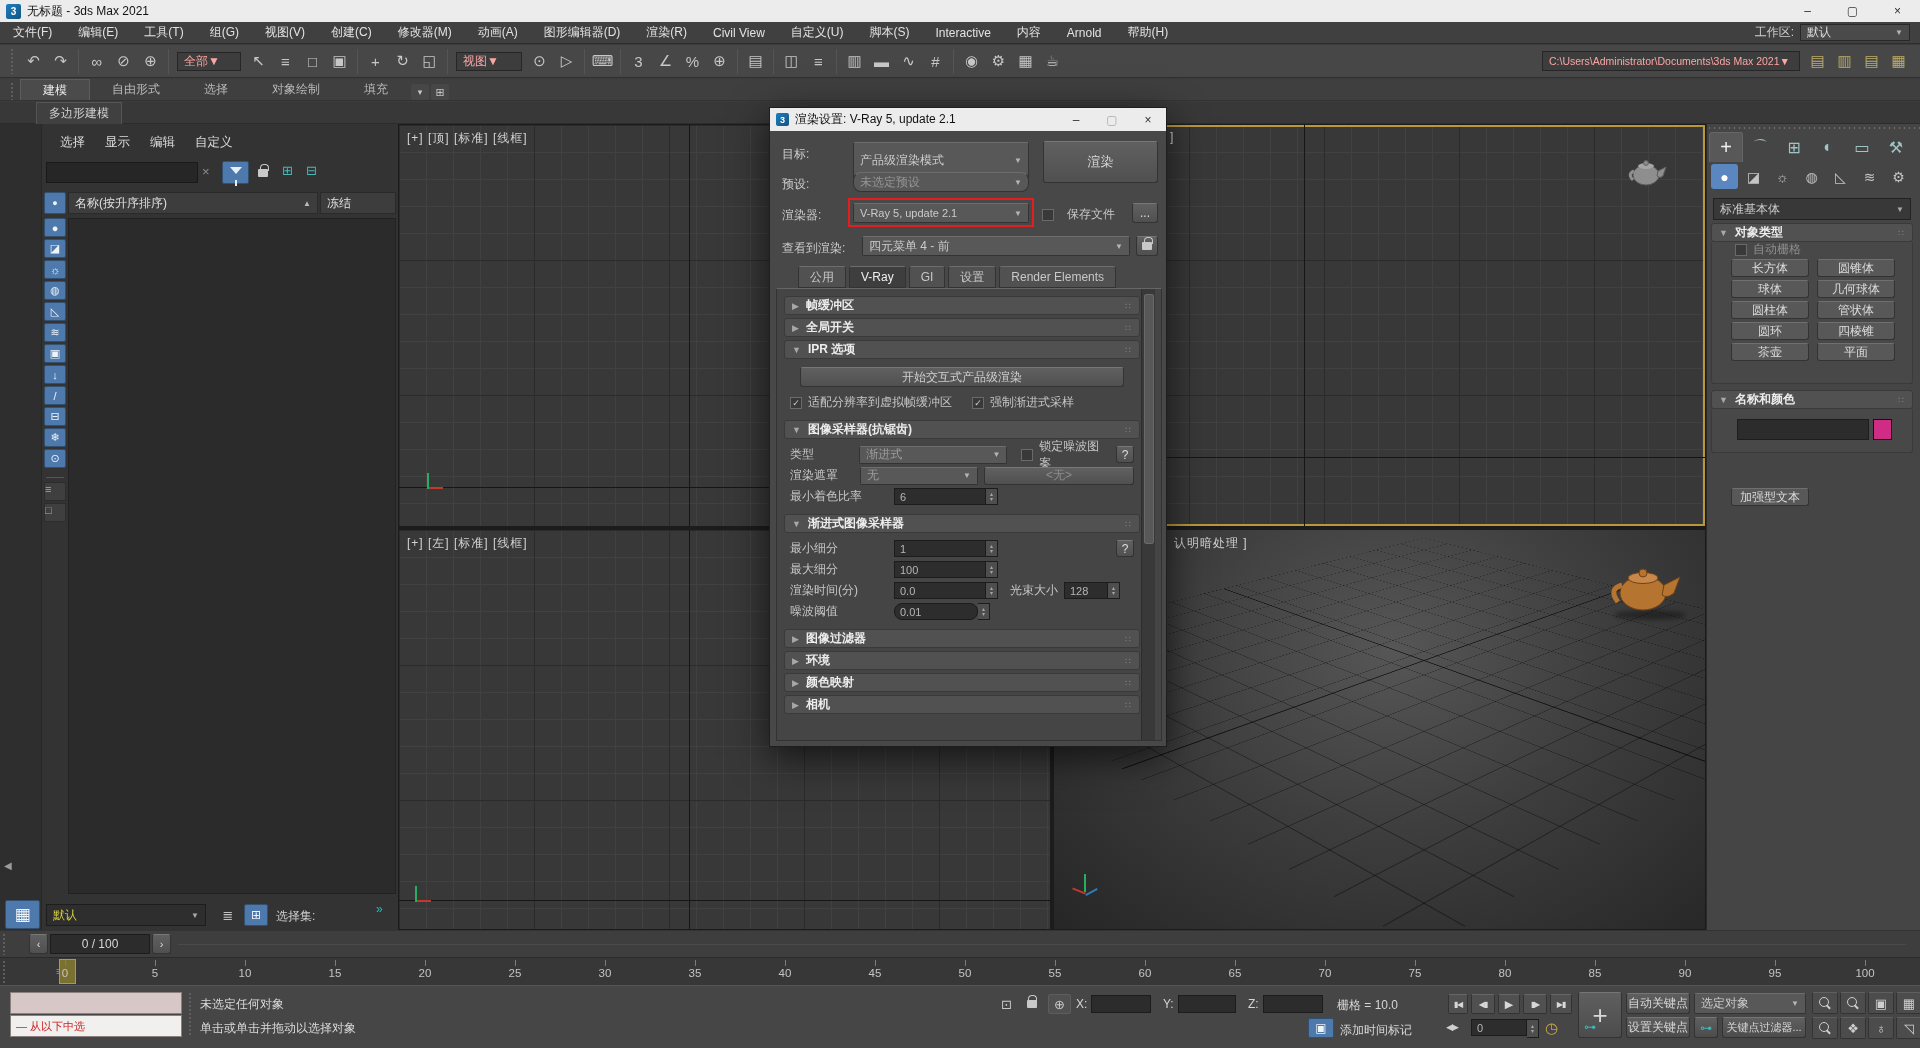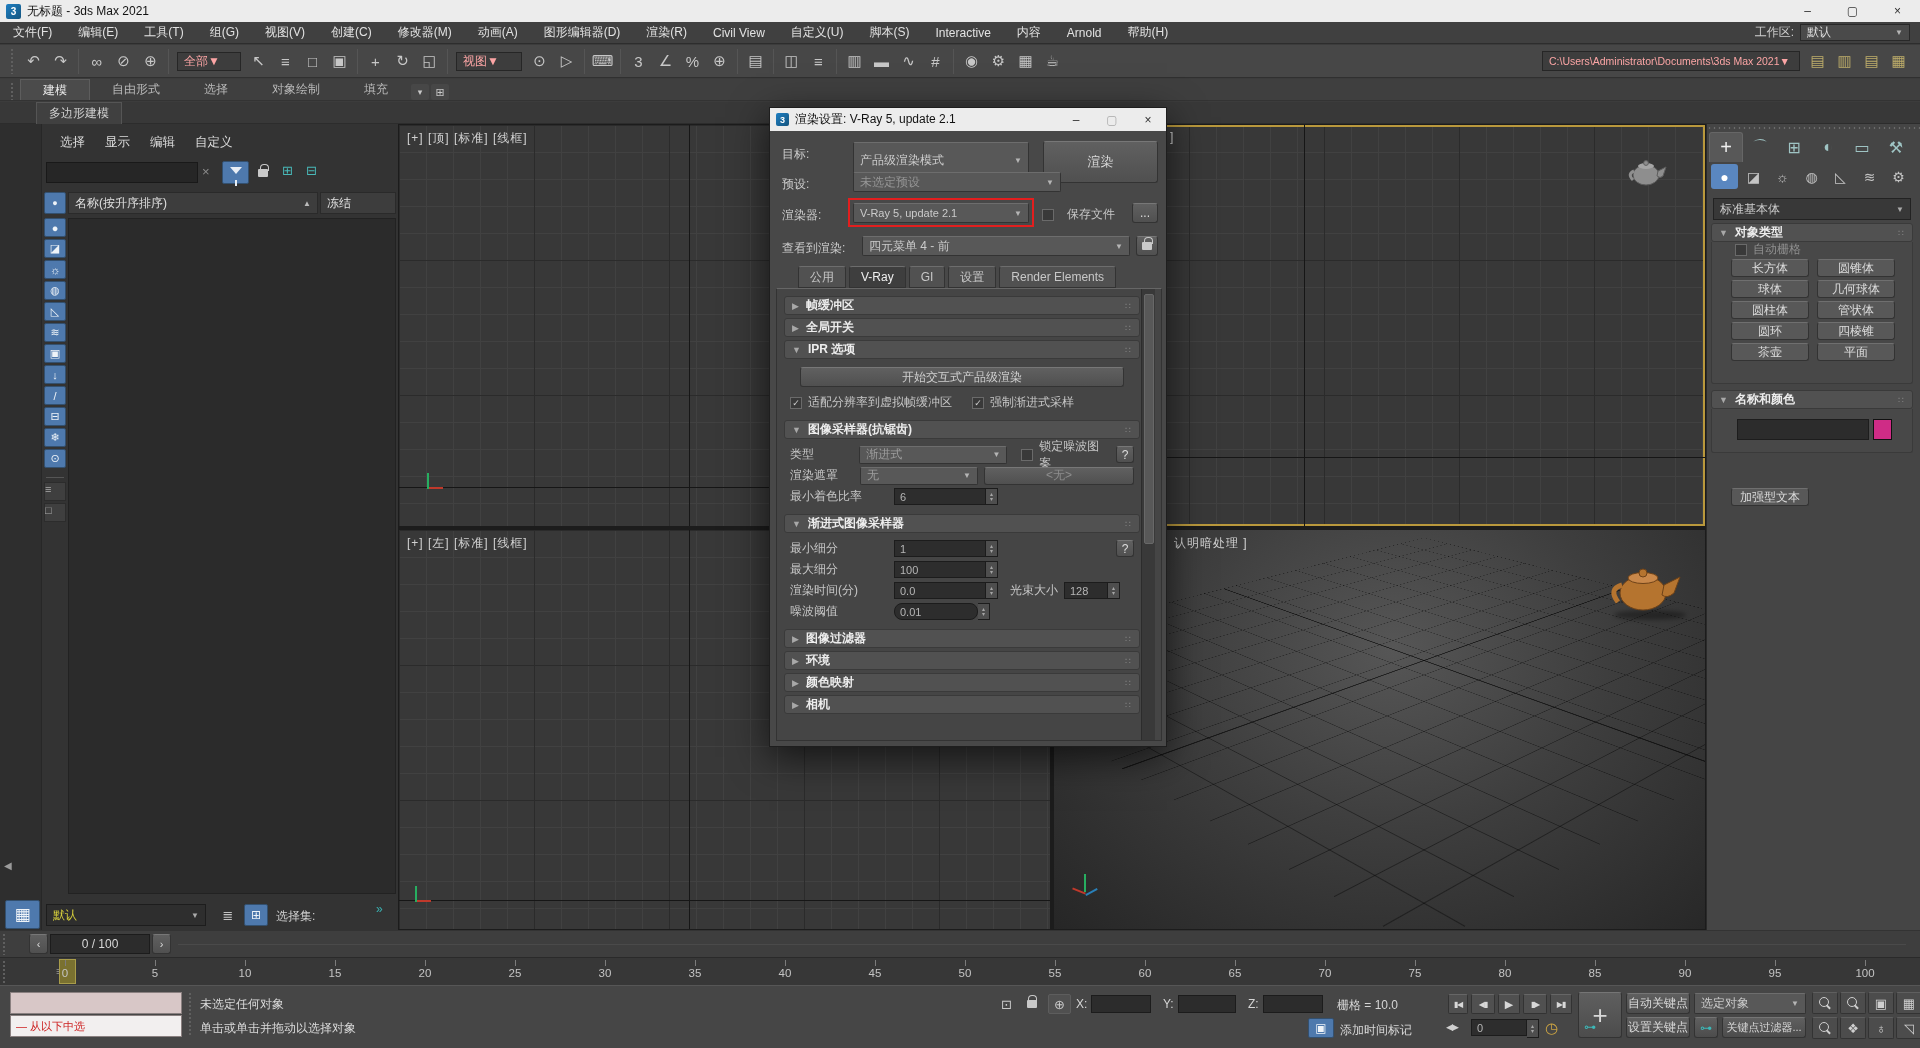--- a/index.html
+++ b/index.html
@@ -578,21 +578,21 @@
     </div>
 
     <span class="dlabel" style="left:12px;top:38px;">目标:</span>
     <span class="abs combo" style="left:83px;top:34px;width:176px;height:37px;">
       <span>产品级渲染模式</span>
         <span class="arr">▼</span>
     </span>
     <span class="abs btn3d" style="left:273px;top:33px;width:115px;height:42px;font-size:13px;">渲染</span>
 
     <span class="dlabel" style="left:12px;top:68px;">预设:</span>
-    <span class="abs combo" style="left:83px;top:64px;width:208px;height:20px;color:#959595;">
+    <span class="abs combo" style="left:83px;top:64px;width:176px;height:20px;color:#959595;border-radius:8px;">
       <span>未选定预设</span>
         <span class="arr">▼</span>
     </span>
 
     <span class="dlabel" style="left:12px;top:99px;">渲染器:</span>
     <span class="abs combo" style="left:83px;top:95px;width:176px;height:20px;font-size:11px;">
       <span>V-Ray 5, update 2.1</span>
         <span class="arr">▼</span>
     </span>
     <span class="abs redbox" style="left:78px;top:90px;width:186px;height:29px;z-index:5;"></span>

